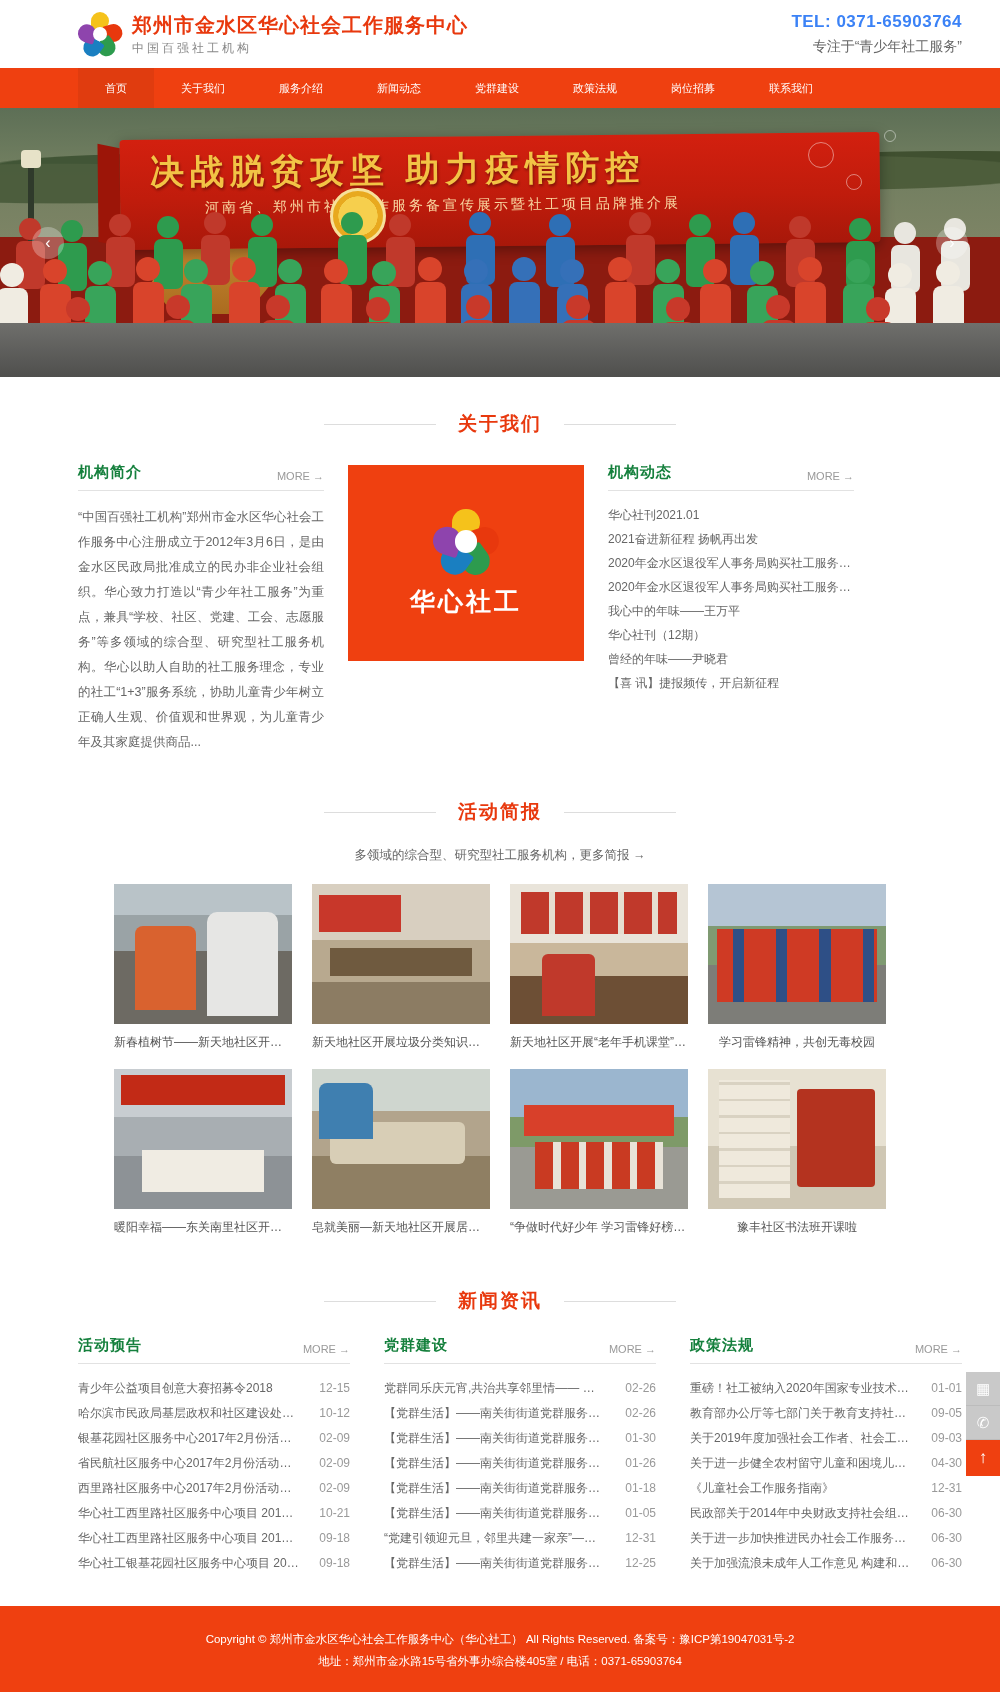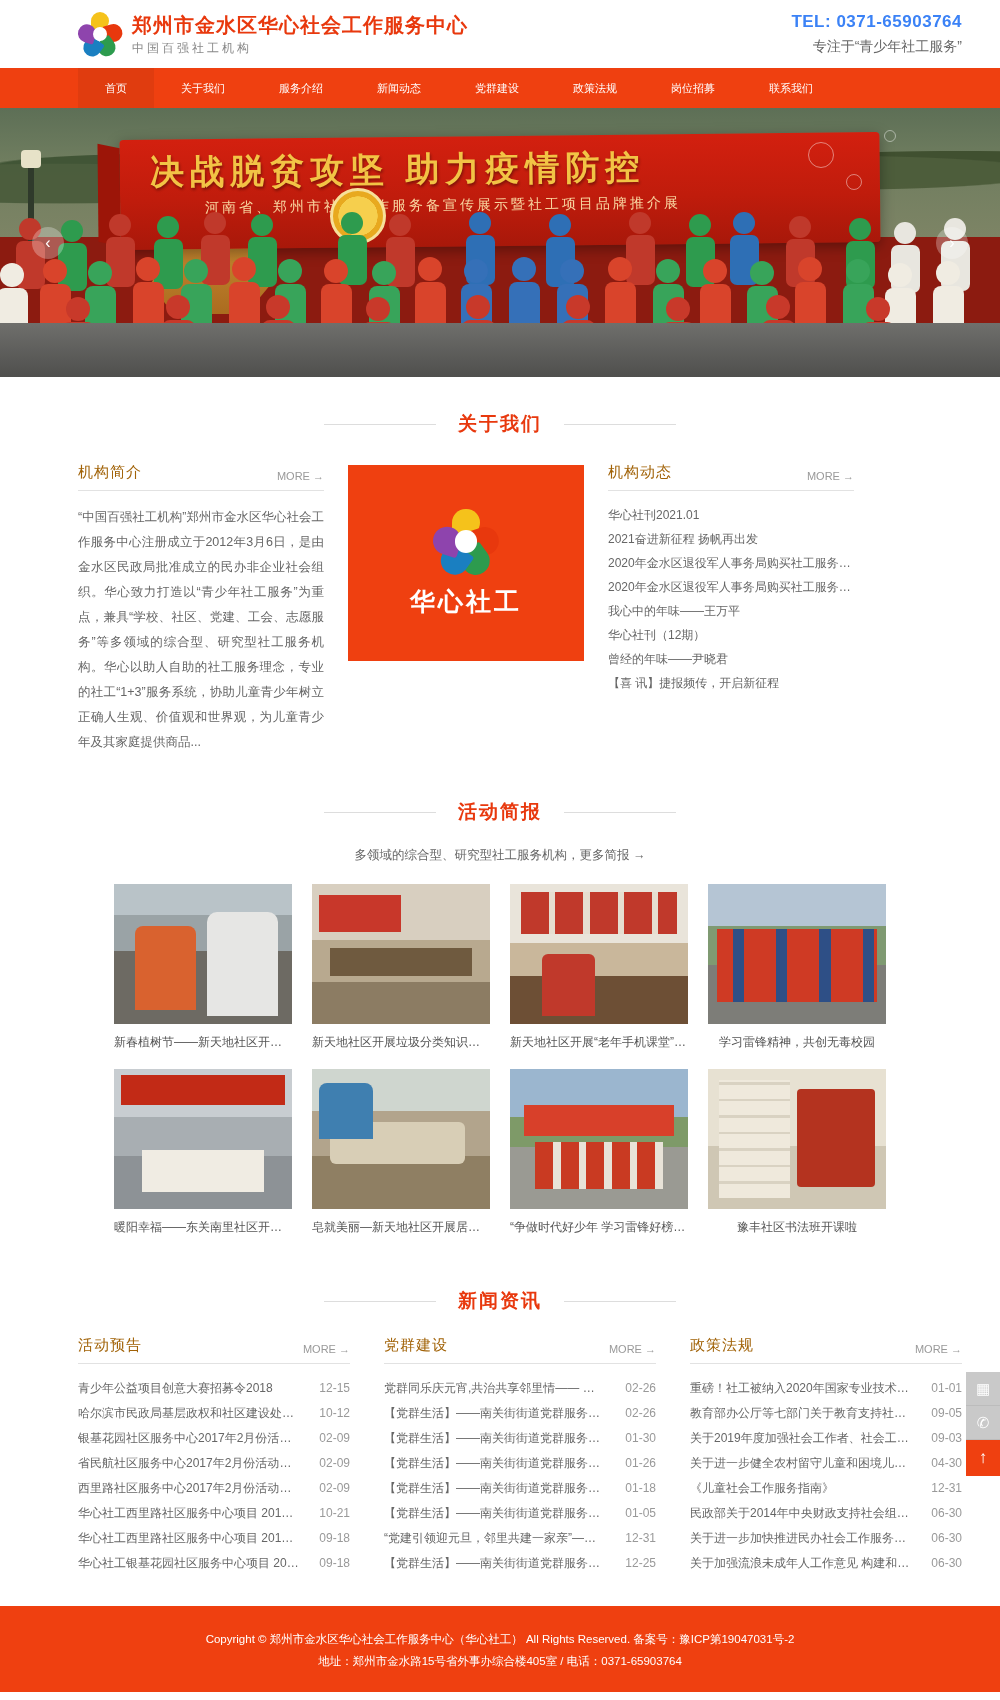--- a/index.html
+++ b/index.html
@@ -194,21 +194,21 @@
     padding: 26px 78px 10px;
     align-items: flex-start;
   }
   .about-col { width: 246px; }
   .col-head {
     display:flex; align-items:flex-end; justify-content:space-between;
     border-bottom:1px solid #e2e2e2;
     padding-bottom: 8px;
   }
   .col-head h3 {
-    margin:0; font-size:15px; font-weight:normal; color:#a16207;
+    margin:0; font-size:15px; font-weight:bold; color:#15803d;
     letter-spacing:1px;
   }
   .more-link { font-size:11px; color:#999; cursor:pointer; }
   .about-text {
     margin-top:14px;
     font-size:12.5px;
     line-height: 25px;
     color:#666;
     text-align: justify;
   }

